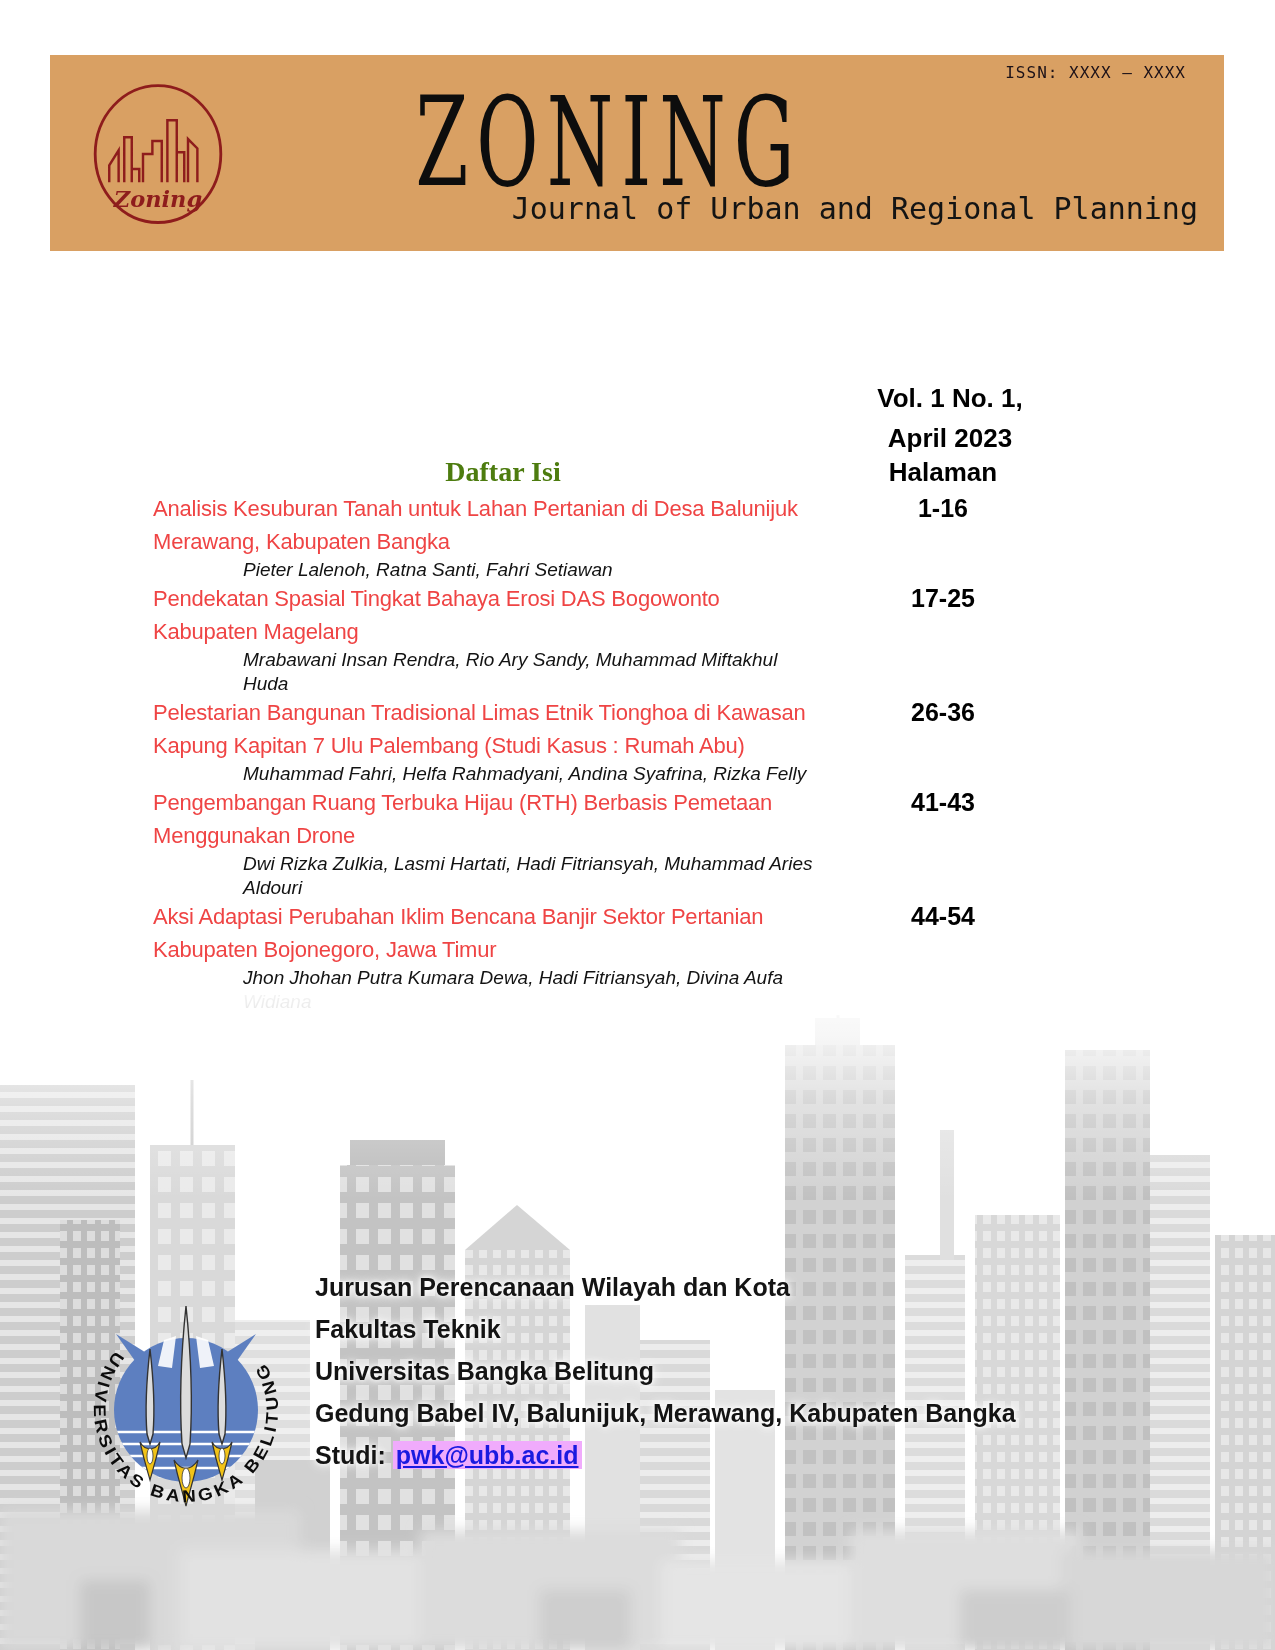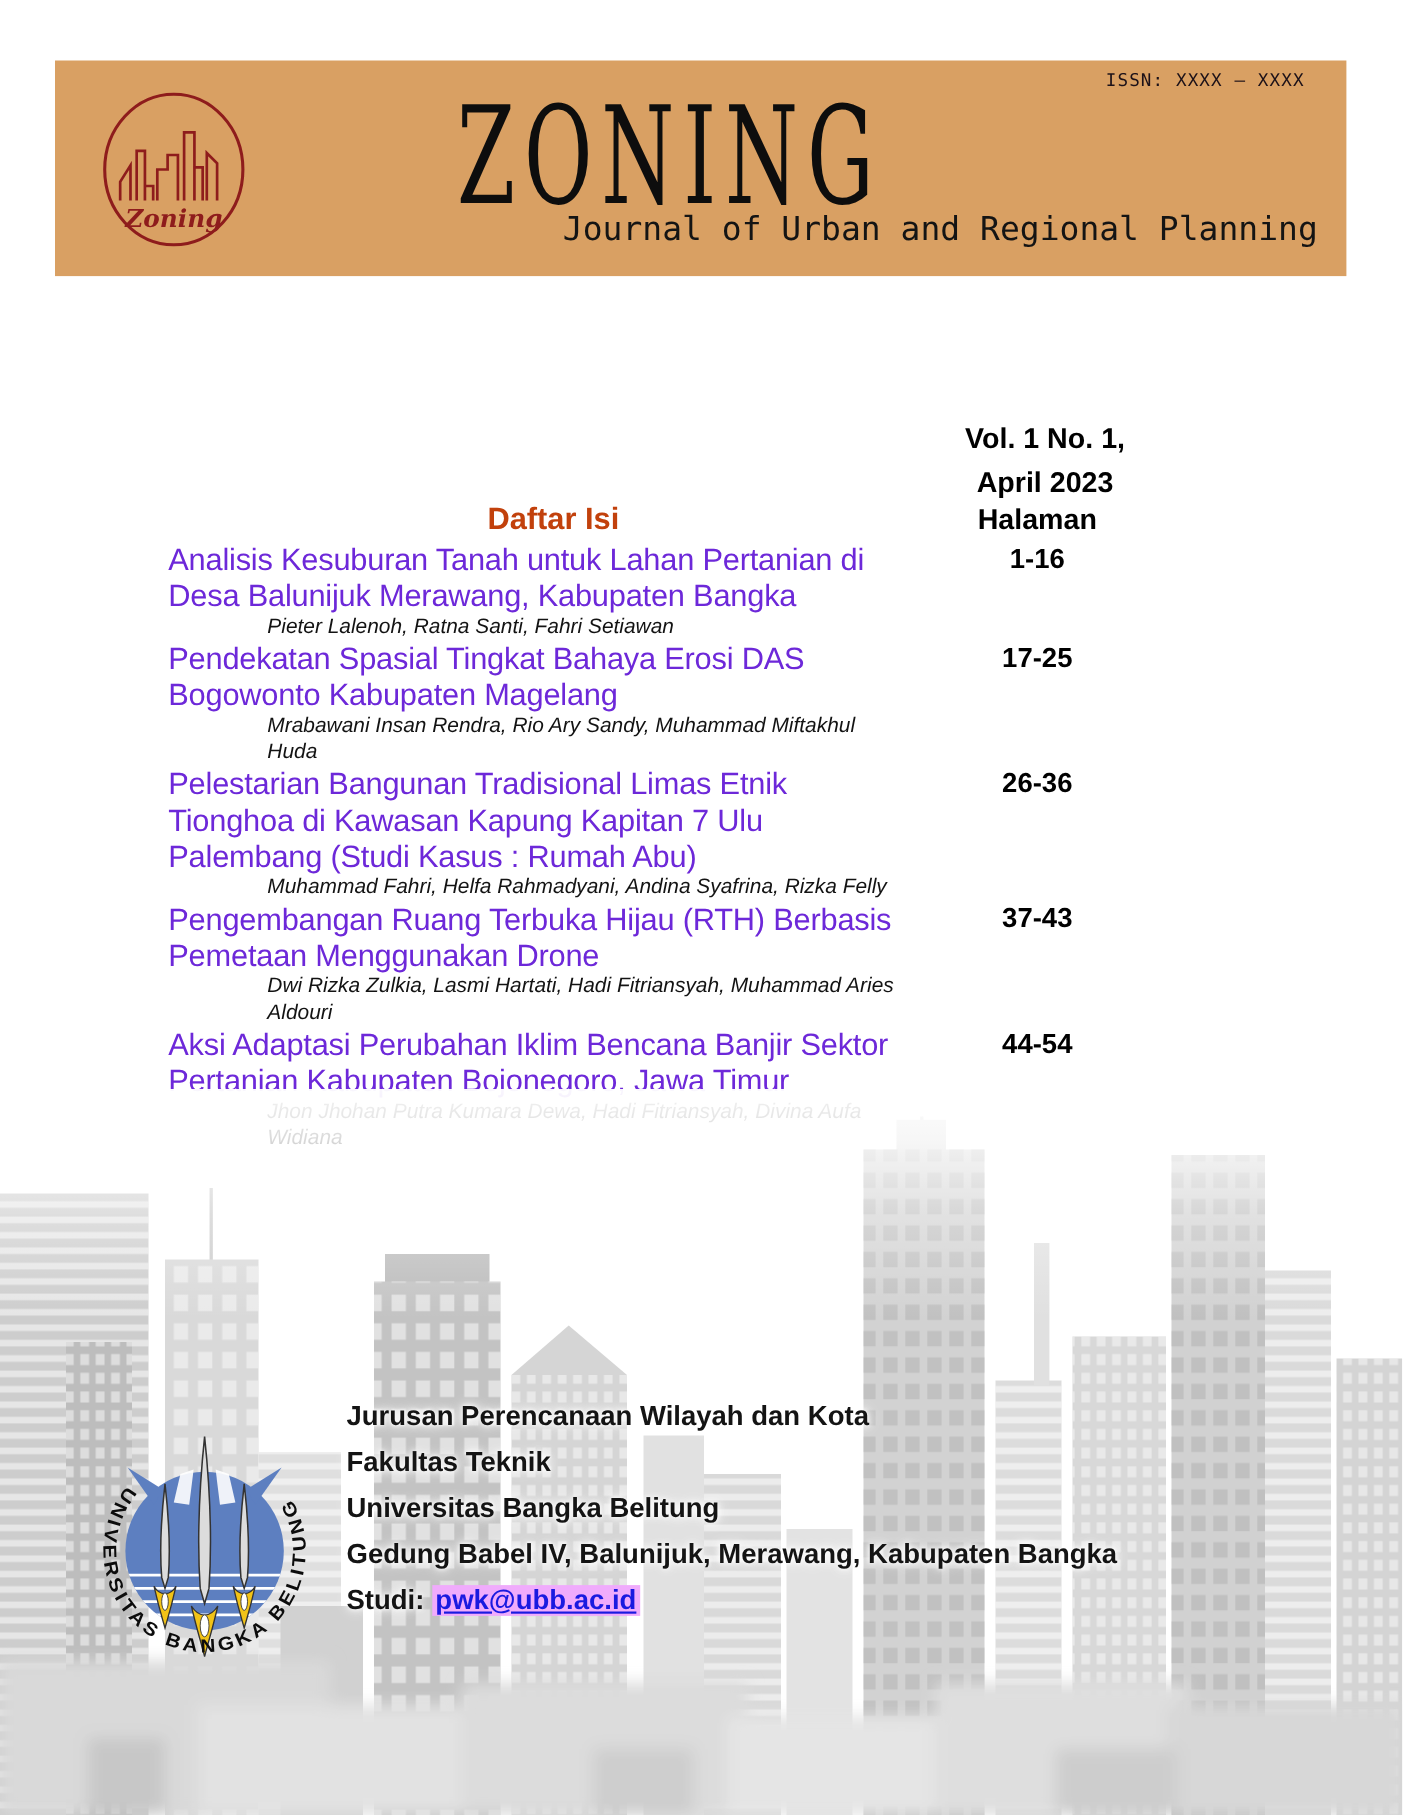--- a/index.html
+++ b/index.html
@@ -30,25 +30,25 @@
 
   
   .issue-info {
     position:absolute; left:820px; top:378px; width:260px; text-align:center;
     font-weight:bold; font-size:26px; line-height:40px; color:#000;
   }
 
   
   .toc { position:absolute; left:153px; top:452px; width:880px; }
   .toc-row { display:flex; align-items:flex-start; }
-  .toc-head-left { width:700px; text-align:center; font-weight:bold; font-size:28px; line-height:40px; color:#c2410c; }
+  .toc-head-left { width:700px; text-align:center; font-weight:bold; font-size:28px; line-height:40px; color:#4d7c0f;font-family:Liberation Serif, serif; }
   .toc-head-right { flex:1; text-align:center; font-weight:bold; font-size:26px; line-height:40px; color:#000; }
   .toc-left { width:700px; padding-right:28px; box-sizing:border-box; }
   .toc-right { flex:1; text-align:center; font-weight:bold; font-size:25px; line-height:33px; color:#000; }
-  .toc-title { font-size:28px; line-height:33px; letter-spacing:-0.2px; color:#6d28d9; }
+  .toc-title { font-size:22px; line-height:33px; letter-spacing:-0.2px; color:#ef4444; }
   .toc-authors { font-size:19px; line-height:24px; font-style:italic; margin-left:90px; color:#131313; }
 
   
   .skyline { position:absolute; left:0; top:990px; width:1275px; height:660px; }
   .ubb-logo { position:absolute; left:86px; top:1294px; }
   .address {
     position:absolute; left:315px; top:1266px; font-size:25px; line-height:42px; color:#141414;
     text-shadow:0 0 4px #fff, 0 0 8px #fff, 0 0 14px #fff;
     font-weight:bold;
   }
@@ -115,21 +115,21 @@
         <div class="toc-authors">Muhammad Fahri, Helfa Rahmadyani, Andina Syafrina, Rizka Felly</div>
       </div>
       <div class="toc-right">26-36</div>
     </div>
 
     <div class="toc-row">
       <div class="toc-left">
         <div class="toc-title">Pengembangan Ruang Terbuka Hijau (RTH) Berbasis Pemetaan Menggunakan Drone</div>
         <div class="toc-authors">Dwi Rizka Zulkia, Lasmi Hartati, Hadi Fitriansyah, Muhammad Aries Aldouri</div>
       </div>
-      <div class="toc-right">37-43</div>
+      <div class="toc-right">41-43</div>
     </div>
 
     <div class="toc-row">
       <div class="toc-left">
         <div class="toc-title">Aksi Adaptasi Perubahan Iklim Bencana Banjir Sektor Pertanian Kabupaten Bojonegoro, Jawa Timur</div>
         <div class="toc-authors">Jhon Jhohan Putra Kumara Dewa, Hadi Fitriansyah, Divina Aufa Widiana</div>
       </div>
       <div class="toc-right">44-54</div>
     </div>
   </div>

